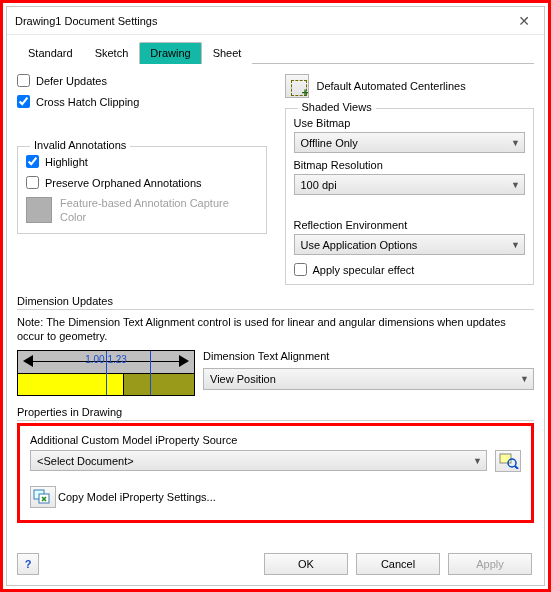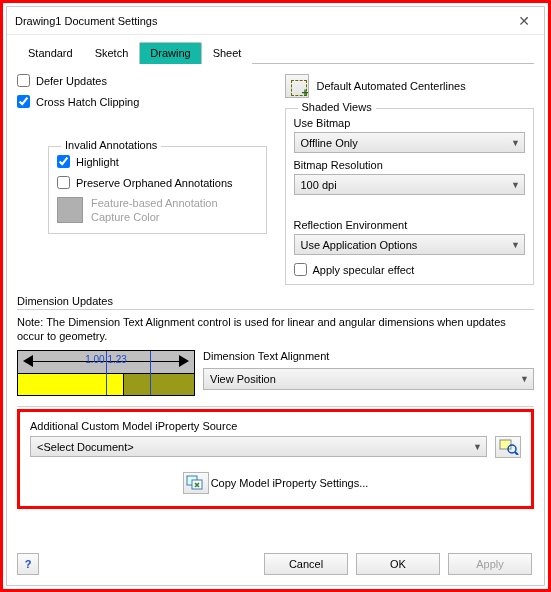--- a/index.html
+++ b/index.html
@@ -46,21 +46,21 @@
   .dim-preview .bot .o { flex:1; background:#9a9a1a; }
   .dim-right { flex:1; }
   .fat-combo { display:flex; align-items:center; justify-content:space-between; width:100%; height:22px; background: linear-gradient(#f6f6f6,#e4e4e4); border:1px solid #b5b5b5; padding: 0 4px 0 6px; margin-top:6px; }
   .fat-combo .arrow { color:#555; font-size:9px; }
   .prop-section { margin-top: 10px; }
   .inner-red { border: 3px solid #ff0000; padding: 8px 10px 12px 10px; margin-top: 2px; }
   .select-row { display:flex; gap:8px; align-items:center; }
   .select-row .combo { flex:1; }
   .iconbtn { width:26px; height:22px; border:1px solid #b5b5b5; background: linear-gradient(#f9f9f9,#e8e8e8); position:relative; flex-shrink:0; }
   .iconbtn.mag svg { position:absolute; top:2px; left:3px; }
-  .copy-row { display:flex; align-items:center; gap:2px; margin-top: 14px; justify-content: center; }
+  .copy-row { display:flex; align-items:center; gap:2px; margin-top: 14px; }
   .copy-row .iconbtn { width:26px; height:22px; }
   .bottombar { display:flex; align-items:center; gap:8px; padding: 6px 12px 10px 10px; }
   .bottombar .spacer { flex:1; }
   .helpbtn { width:22px; height:22px; border:1px solid #b5b5b5; background: linear-gradient(#fbfbfb,#e9e9e9); display:flex; align-items:center; justify-content:center; color:#1a4bd0; font-weight:bold; font-size:12px; }
   .btn { width:84px; height:22px; border:1px solid #b5b5b5; background: linear-gradient(#fbfbfb,#e9e9e9); display:flex; align-items:center; justify-content:center; }
   .btn.disabled { color:#a0a0a0; }
 </style>
 </head>
 <body>
 
@@ -86,21 +86,21 @@
 
           <div class="check-row">
             <input type="checkbox" style="">
             <span>Defer Updates</span>
           </div>
           <div class="check-row">
             <input type="checkbox" checked="" style="">
             <span>Cross Hatch Clipping</span>
           </div>
 
-          <div class="groupbox" style="margin-top:38px;margin-left:31px;">
+          <div class="groupbox" style="margin-top:38px;">
             <div class="groupbox-title">Invalid Annotations</div>
             <div class="check-row">
               <input type="checkbox" checked="" style="">
               <span>Highlight</span>
             </div>
             <div class="check-row">
               <input type="checkbox" style="">
               <span>Preserve Orphaned Annotations</span>
             </div>
             <div class="feature-row">
@@ -166,20 +166,21 @@
         <div class="dim-right">
           <div class="label">Dimension Text Alignment</div>
           <div class="fat-combo">
             <span>View Position</span>
             <span class="arrow">▼</span>
           </div>
         </div>
       </div>
 
       <div class="prop-section">
+        <div class="section-label">Properties in Drawing</div>
         <div style="border-top:1px solid #d0d0d0;"></div>
         <div class="inner-red">
           <div class="label">Additional Custom Model iProperty Source</div>
           <div class="select-row" style="margin-top:4px;">
             <div class="combo">
               <span>&lt;Select Document&gt;</span>
               <span class="arrow">▼</span>
             </div>
             <div class="iconbtn mag">
               <svg width="20" height="16" viewBox="0 0 20 16">
@@ -203,24 +204,24 @@
       </div>
 
     </div>
 
     <div class="bottombar">
       <div class="helpbtn">
         <span>?</span>
       </div>
       <div class="spacer"></div>
       <div class="btn">
+          <span>OK</span>
+        </div>
+      <div class="btn">
           <span>Cancel</span>
-        </div>
-      <div class="btn">
-          <span>OK</span>
         </div>
       <div class="btn disabled">
           <span>Apply</span>
         </div>
     </div>
 
   </div>
 </div>
 
 </body></html>

